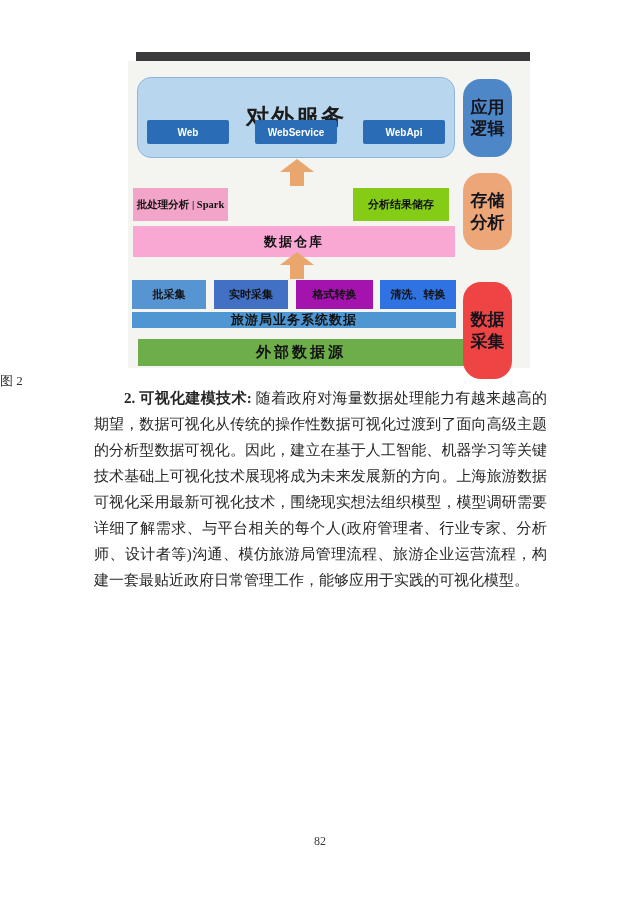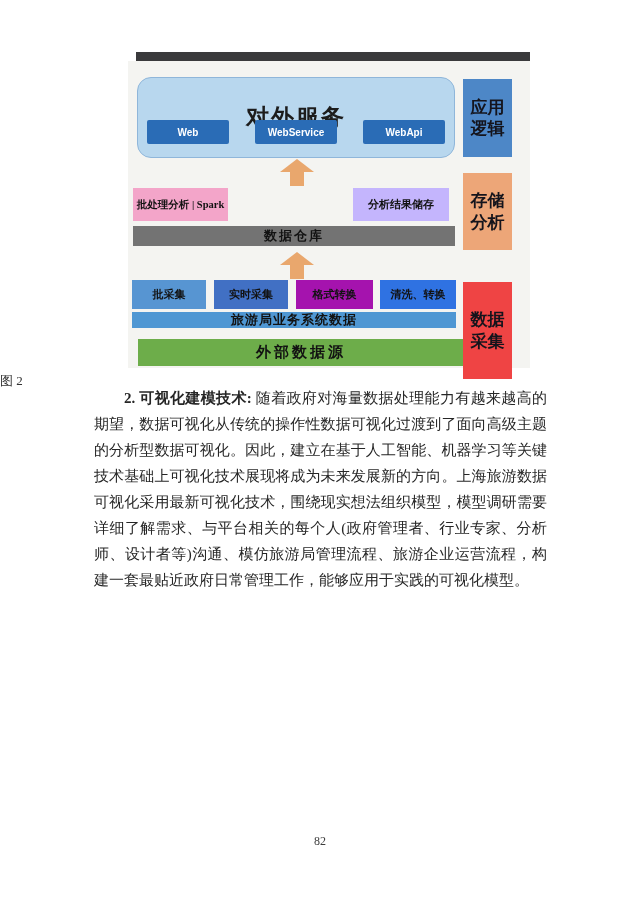--- a/index.html
+++ b/index.html
@@ -36,20 +36,21 @@
     color:#ffffff; font-family:"Liberation Sans","DejaVu Sans",sans-serif;
     font-weight:bold; font-size:10px;
     display:flex; align-items:center; justify-content:center;
   }
 
   .side-label {
     position:absolute; width:49px;
     display:flex; align-items:center; justify-content:center;
     font-size:17px; font-weight:bold; color:#14141c; line-height:1.25;
     text-align:center;
+    border-radius:18px;
   }
   .side-label .stack { width:2.1em; margin:0 auto; }
   .side-app      { left:335px; top:18px;  height:78px; background:#4d87c7; }
   .side-storage  { left:335px; top:112px; height:77px; background:#eda678; }
   .side-collect  { left:335px; top:221px; height:97px; background:#ef4444; }
 
   .arrow { position:absolute; width:34px; }
   .arrow-head {
     width:0; height:0; margin:0 auto;
     border-left:17px solid transparent; border-right:17px solid transparent;
@@ -59,22 +60,22 @@
   .arrow1 { left:152px; top:98px; }
   .arrow2 { left:152px; top:191px; }
 
   .fbox {
     position:absolute;
     display:flex; align-items:center; justify-content:center;
     font-weight:bold; color:#121212; font-size:11px; text-align:center;
   }
   .mid1 { left:5px;   top:127px; width:95px; height:33px; background:#f3a5c9; font-size:10.5px; }
   .mid2 { left:119px; top:125px; width:94px; height:37px; background:#e7a066; font-size:12px; }
-  .mid3 { left:225px; top:127px; width:96px; height:33px; background:#c4b5fd; font-size:11px; }
-  .warehouse { left:5px; top:165px; width:322px; height:20px; background:#737373; font-size:13px; letter-spacing:2px; }
+  .mid3 { left:225px; top:127px; width:96px; height:33px; background:#84cc16; font-size:11px; }
+  .warehouse { left:5px; top:165px; width:322px; height:31px; background:#f9a8d4; font-size:13px; letter-spacing:2px; }
   .b1 { left:4px;   top:219px; width:74px; height:29px; background:#5795d2; }
   .b2 { left:86px;  top:219px; width:74px; height:29px; background:#4170c4; }
   .b3 { left:168px; top:219px; width:77px; height:29px; background:#a513ae; }
   .b4 { left:252px; top:219px; width:76px; height:29px; background:#2f72e2; }
   .system   { left:4px; top:251px; width:324px; height:16px; background:#4f97d3; font-size:13px; letter-spacing:1px; }
   .external { left:10px; top:278px; width:326px; height:27px; background:#6dad4a; font-size:15px; letter-spacing:3px; }
 
   
   .caption {
     position:absolute; left:0; right:25px; top:372px;

